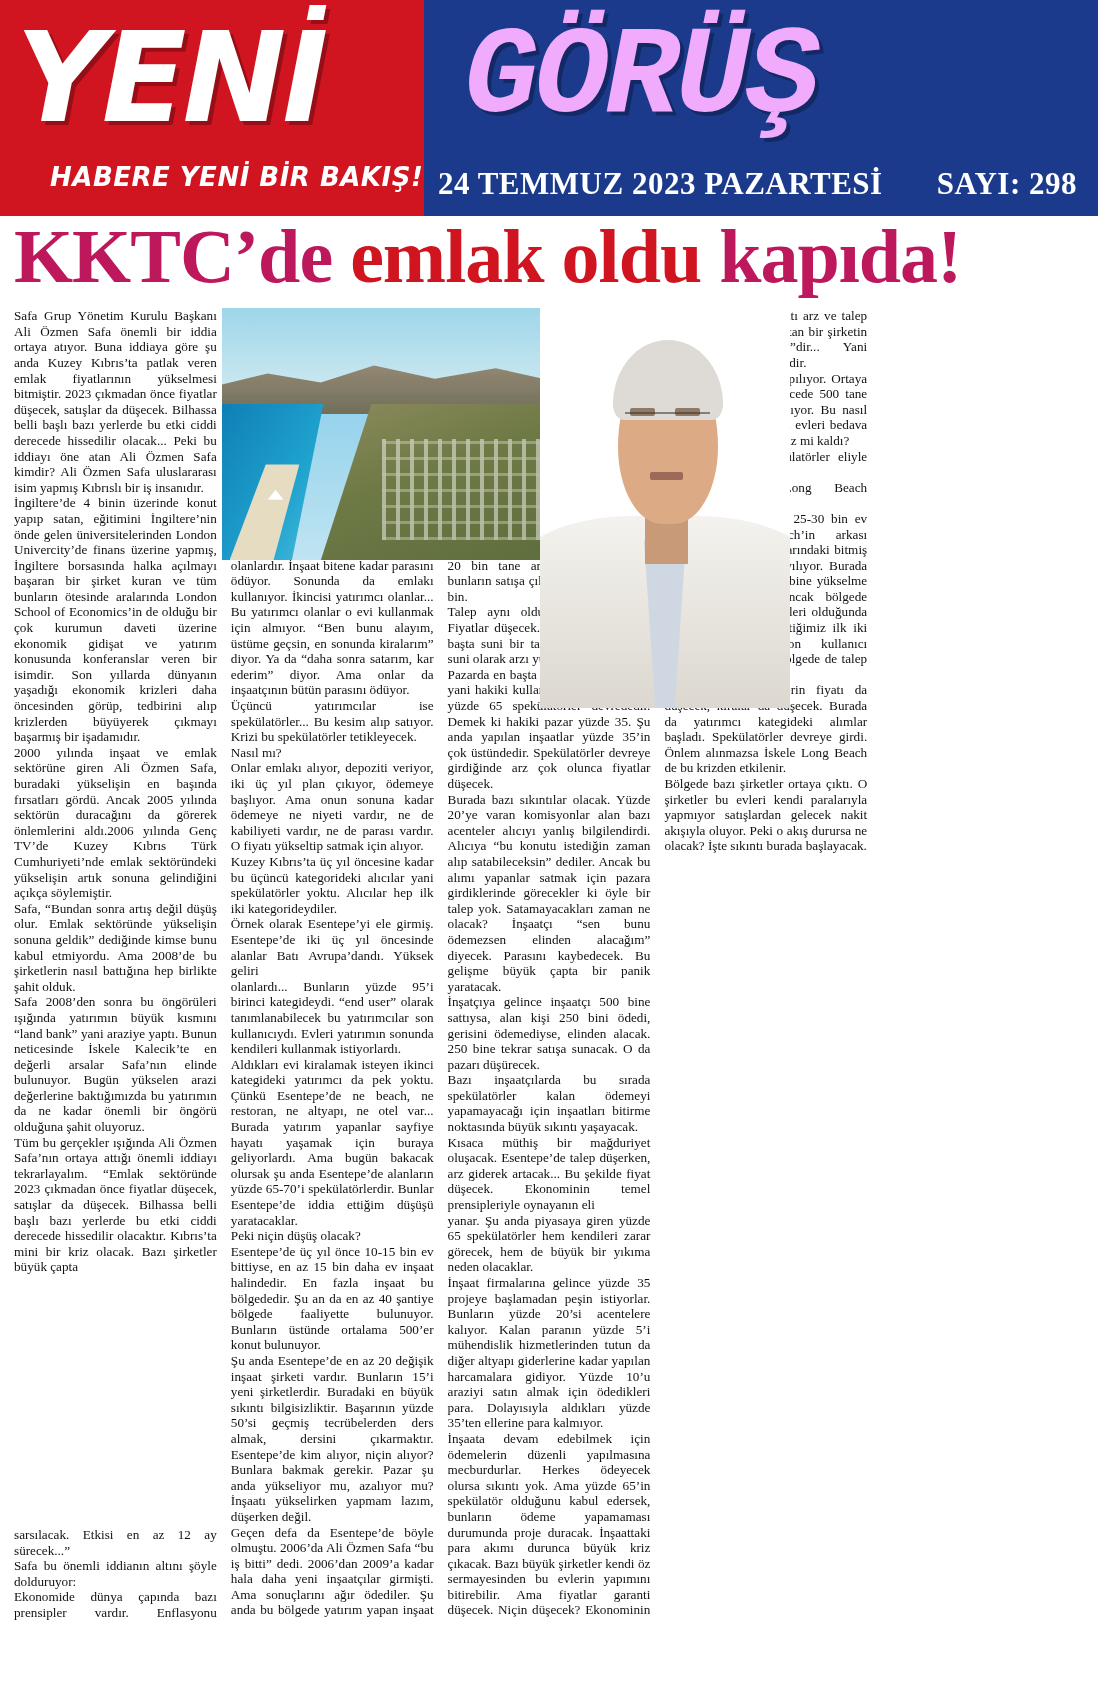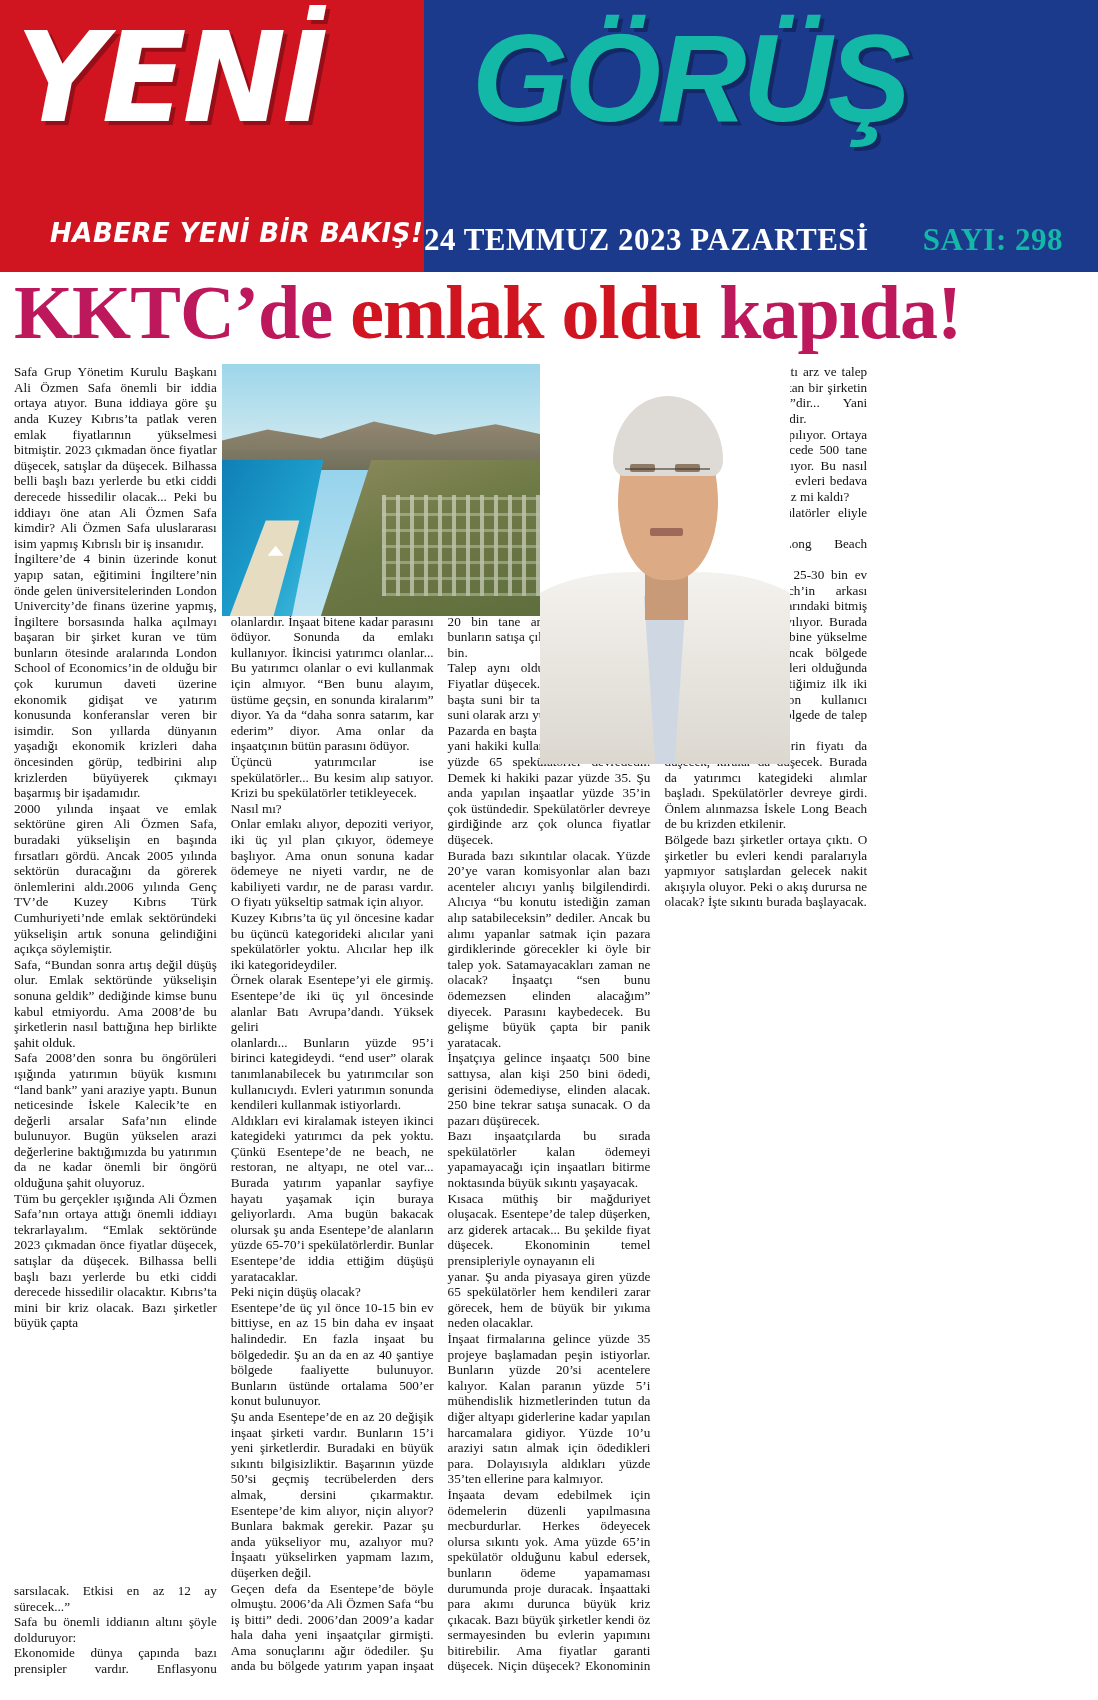--- a/index.html
+++ b/index.html
@@ -17,21 +17,21 @@
   .page {
     position: relative;
     width: 1098px;
     height: 1700px;
     background: #fff;
   }
 
   
   .masthead {
     position: relative;
-    height: 272px;
+    height: 216px;
     display: flex;
   }
   .masthead-left {
     width: 424px;
     background: #d01420;
     position: relative;
     overflow: hidden;
   }
   .masthead-right {
     flex: 1;
@@ -49,61 +49,61 @@
     font-size: 124px;
     letter-spacing: -4px;
     color: #ffffff;
     line-height: 1;
     text-shadow: 4px 4px 0 rgba(0,0,0,0.28);
   }
   .logo-gorus {
     position: absolute;
     left: 40px;
     top: 16px;
-    font-family: Liberation Sans, sans-serif;
+    font-family: Liberation Mono, monospace;
     font-weight: bold;
     font-style: italic;
     font-size: 124px;
     letter-spacing: -4px;
-    color: #14b8a6;
+    color: #f0abfc;
     line-height: 1;
     text-shadow: 4px 4px 0 rgba(0,0,0,0.28);
-    margin-left: 8px;
   }
   .slogan {
     position: absolute;
     left: 50px;
     bottom: 24px;
     font-family: "DejaVu Sans", sans-serif;
     font-weight: bold;
     font-style: italic;
     font-size: 26px;
     color: #ffffff;
     letter-spacing: 0.5px;
   }
   .issue-bar {
     position: absolute;
     left: 0;
     right: 0;
     bottom: 14px;
     display: flex;
     align-items: flex-end;
+    padding-left: 14px;
   }
   .issue-date {
     font-family: "Liberation Serif", serif;
     font-weight: bold;
     font-size: 31px;
     color: #ffffff;
     letter-spacing: 0.5px;
   }
   .issue-no {
     font-family: "Liberation Serif", serif;
     font-weight: bold;
     font-size: 31px;
-    color: #14b8a6;
+    color: #ffffff;
     margin-left: 54px;
     letter-spacing: 0.5px;
   }
 
   
   .headline {
     padding: 4px 14px 0 14px;
     font-family: "Liberation Serif", serif;
     font-weight: bold;
     font-size: 76px;

